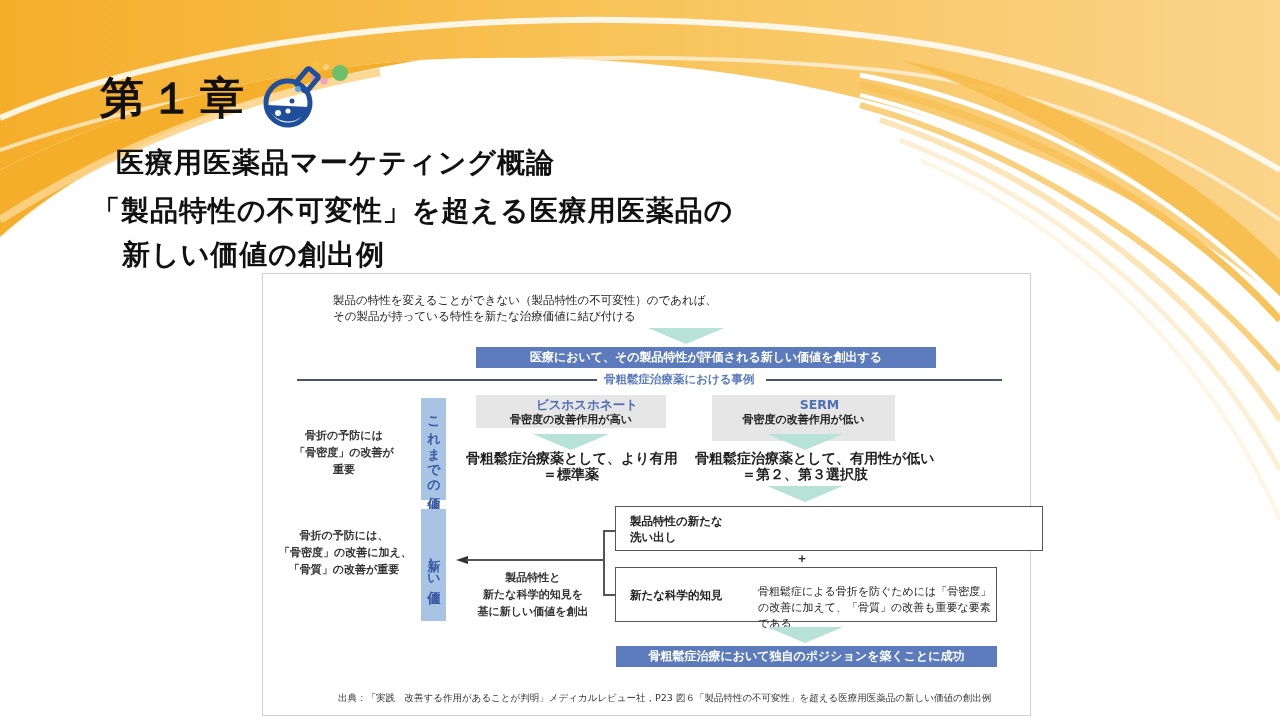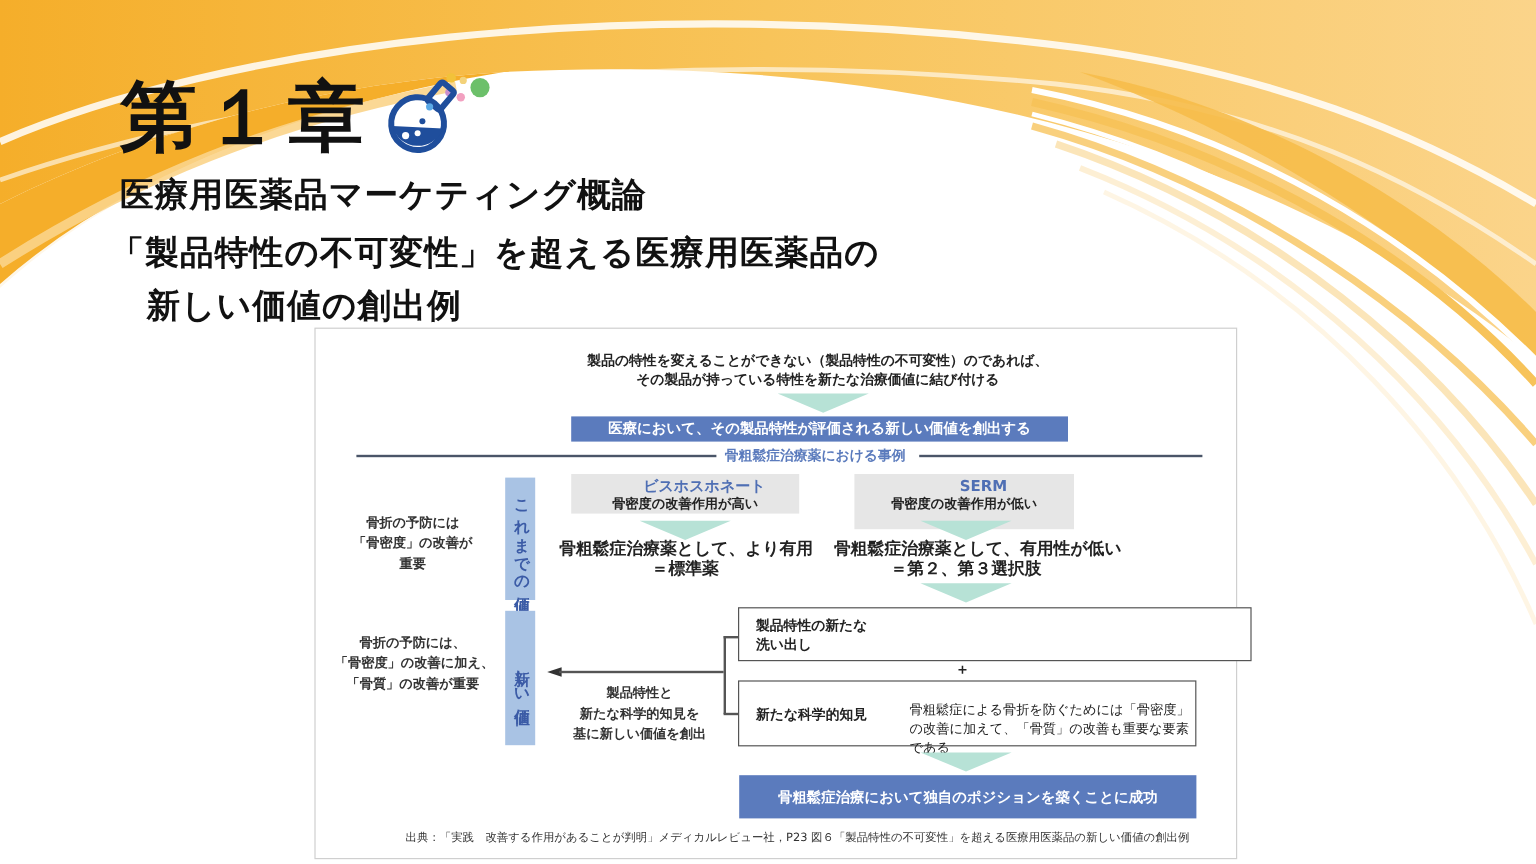--- a/index.html
+++ b/index.html
@@ -3,30 +3,30 @@
 <meta charset="utf-8">
 <style>
   * { margin: 0; padding: 0; box-sizing: border-box; }
   html, body { width: 1280px; height: 720px; overflow: hidden; background: #ffffff; }
   body { position: relative; font-family: "DejaVu Sans", "Liberation Sans", sans-serif; color: #111; }
 
   .bg { position: absolute; left: 0; top: 0; width: 1280px; height: 720px; z-index: 0; }
 
   .title-block { position: absolute; left: 100px; top: 62px; z-index: 2; }
   .chapter { display: flex; align-items: center; }
-  .chapter-text { font-size: 64px; font-weight: bold; letter-spacing: 6px; line-height: 72px; color: #111; }
+  .chapter-text { font-size: 44px; font-weight: bold; letter-spacing: 6px; line-height: 72px; color: #111; }
   .flask { width: 96px; height: 76px; margin-left: 4px; margin-top: -10px; }
   .subtitle { position: absolute; left: 100px; z-index: 2; font-size: 28px; font-weight: bold; color: #111; white-space: nowrap; letter-spacing: 1px; }
-  .sub1 { top: 144px; }
+  .sub1 { top: 144px; margin-left: 16px; }
   .sub2 { top: 192px; left: 92px; }
   .sub3 { top: 236px; left: 122px; }
 
   .figure { position: absolute; left: 262px; top: 273px; width: 769px; height: 443px; background: #ffffff; border: 1px solid #cfcfcf; z-index: 2; font-size: 11px; color: #222; }
   .abs { position: absolute; }
-  .intro { left: 0; width: 100%; top: 18px; font-size: 11.5px; font-weight: bold; line-height: 16px; text-align: center; padding-left: 70px; }
+  .intro { left: 0; width: 100%; top: 18px; font-size: 11.5px; font-weight: normal; line-height: 16px; text-align: left; padding-left: 70px; }
   .tri { width: 0; height: 0; border-left: 38px solid transparent; border-right: 38px solid transparent; border-top: 16px solid #b7e2d6; }
   .bluebar { background: #5b7bbd; color: #fff; font-weight: bold; font-size: 12px; display: flex; align-items: center; justify-content: center; }
   .rule { height: 2px; background: #4a5568; }
   .section-label { color: #5b7bbd; font-weight: bold; font-size: 11.5px; white-space: nowrap; }
   .vlabel { background: #a9c3e4; color: #3b5ba6; font-weight: bold; font-size: 13px; writing-mode: vertical-rl; text-orientation: upright; display: flex; align-items: center; justify-content: center; letter-spacing: 1px; }
   .graybox { background: #e6e6e6; text-align: center; font-weight: bold; font-size: 11px; line-height: 15px; padding-top: 2px; }
   .graybox .blue { color: #4f6fb4; font-size: 12.5px; margin-left: 32px; }
   .txt { font-size: 14px; font-weight: bold; line-height: 16px; text-align: center; white-space: nowrap; }
   .left-note { font-size: 11px; line-height: 17px; text-align: center; white-space: nowrap; font-weight: bold; color: #333; }
   .outbox { border: 1.5px solid #555; background: #fff; }
@@ -98,21 +98,21 @@
 
 <div class="figure">
 
   <div class="abs intro">
     <div>製品の特性を変えることができない（製品特性の不可変性）のであれば、</div>
     <div>その製品が持っている特性を新たな治療価値に結び付ける</div>
   </div>
 
   <div class="abs tri" style="left:385px; top:54px;"></div>
 
-  <div class="abs bluebar" style="left:213px; top:73px; width:414px; height:21px;">
+  <div class="abs bluebar" style="left:213px; top:73px; width:460px; height:21px;">
     <span>医療において、その製品特性が評価される新しい価値を創出する</span>
   </div>
 
   <div class="abs rule" style="left:34px; top:105px; width:300px;"></div>
   <div class="abs section-label" style="left:341px; top:98px;">骨粗鬆症治療薬における事例</div>
   <div class="abs rule" style="left:503px; top:105px; width:236px;"></div>
 
   <div class="abs left-note" style="left:26px; top:153px; width:110px;">
     <div>骨折の予防には</div>
     <div>「骨密度」の改善が</div>
@@ -176,18 +176,18 @@
     <div class="k" style="left:14px; top:19px;">新たな科学的知見</div>
     <div class="v" style="left:142px; top:16px;">
       <div>骨粗鬆症による骨折を防ぐためには「骨密度」</div>
       <div>の改善に加えて、「骨質」の改善も重要な要素</div>
       <div>である</div>
     </div>
   </div>
 
   <div class="abs tri" style="left:504px; top:353px;"></div>
 
-  <div class="abs bluebar" style="left:353px; top:372px; width:381px; height:36px;">
+  <div class="abs bluebar" style="left:353px; top:372px; width:381px; height:21px;">
     <span>骨粗鬆症治療において独自のポジションを築くことに成功</span>
   </div>
 
   <div class="abs source" style="left:75px; top:418px;">出典：「実践　改善する作用があることが判明」メディカルレビュー社，P23 図６「製品特性の不可変性」を超える医療用医薬品の新しい価値の創出例</div>
 </div>
 
 </body></html>

